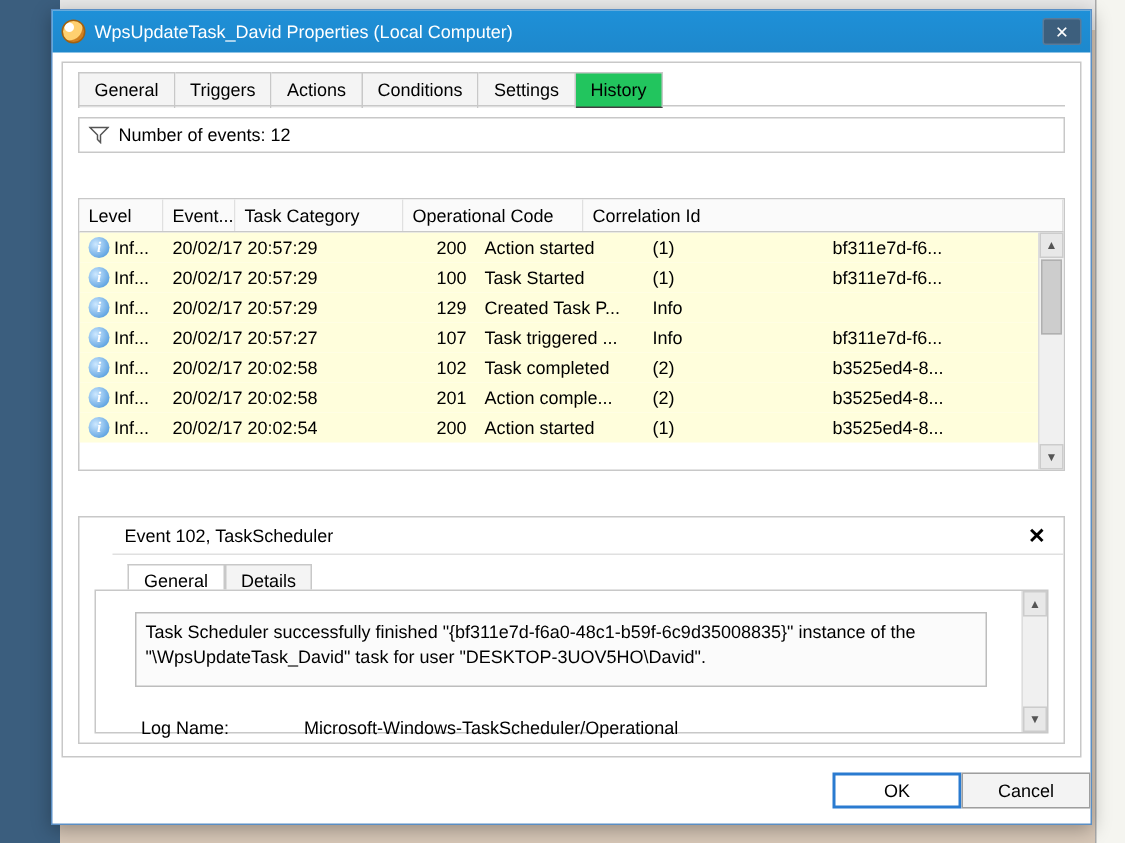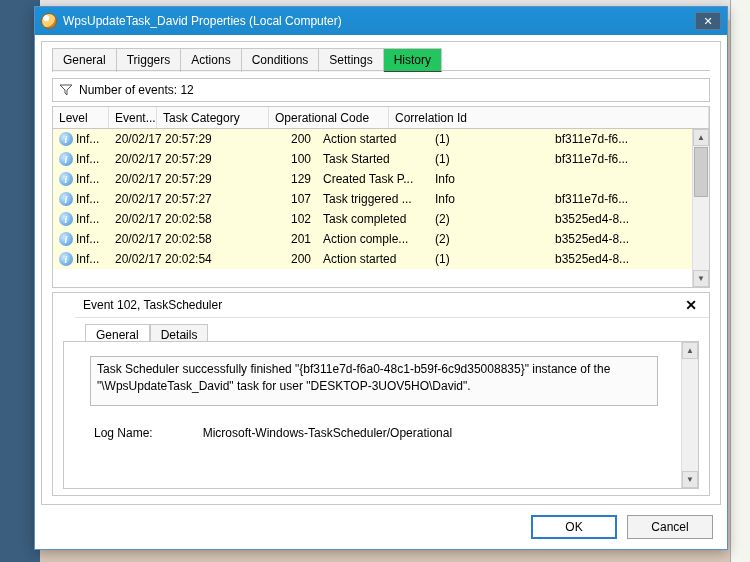--- a/index.html
+++ b/index.html
@@ -13,21 +13,21 @@
   .titlebar .icon { width: 16px; height: 16px; background: radial-gradient(circle at 30% 30%, #fff 0 20%, #ffd070 25% 60%, #d08020 65% 100%); border-radius: 50%; margin-right: 6px; border: 1px solid #a06010; }
   .titlebar .title { flex: 1; }
   .close-btn { width: 26px; height: 18px; background: #3d5f7d; border: 1px solid #5a7a98; color: #fff; display: flex; align-items: center; justify-content: center; font-size: 11px; cursor: pointer; border-radius: 2px; }
   .client { position: absolute; left: 6px; top: 34px; right: 6px; bottom: 44px; background: #fff; border: 1px solid #c8c8c8; }
   .tabs { position: absolute; left: 10px; top: 6px; display: flex; font-size: 12px; }
   .tab { padding: 4px 10px; border: 1px solid #c8c8c8; border-bottom: none; background: #f4f4f4; margin-right: 0; cursor: pointer; }
   .tab { border-left: none; }
   .tab:first-child { border-left: 1px solid #c8c8c8; }
   .tab.active { background: #22c55e; border-bottom: 1px solid #404040; position: relative; z-index: 2; }
   .tabline { position: absolute; left: 10px; right: 10px; top: 28px; height: 1px; background: #c8c8c8; z-index: 1; }
-  .hist-panel { position: absolute; left: 10px; right: 10px; top: 36px; bottom: 8px; display: flex; flex-direction: column; }
+  .hist-panel { position: absolute; left: 10px; right: 10px; top: 36px; bottom: 8px; display: flex; flex-direction: column; gap: 26px; }
   .count-bar { border: 1px solid #c8c8c8; padding: 4px 6px; font-size: 12px; display: flex; align-items: center; gap: 6px; }
   .funnel { width: 14px; height: 12px; display: inline-block; }
   .grid { margin-top: 4px; border: 1px solid #c8c8c8; height: 182px; position: relative; background: #fff; }
   .grid-head { display: flex; border-bottom: 1px solid #c8c8c8; font-size: 12px; height: 22px; align-items: center; }
   .grid-head .col { padding: 0 6px; border-right: 1px solid #e0e0e0; height: 100%; display: flex; align-items: center; background: #fafafa; }
   .grid-body { position: absolute; top: 22px; left: 0; right: 17px; bottom: 0; overflow: hidden; }
   .grid-row { display: flex; font-size: 12px; height: 20px; align-items: center; background: #fffedc; }
   .grid-row .col { padding: 0 6px; white-space: nowrap; overflow: hidden; text-overflow: ellipsis; }
   .info-icon { width: 14px; height: 14px; border-radius: 50%; background: radial-gradient(circle at 35% 35%, #cde8ff, #3d8ed8); display: inline-flex; align-items: center; justify-content: center; color: #fff; font-size: 10px; font-weight: bold; margin-right: 3px; flex-shrink: 0; font-style: italic; font-family: Georgia, serif; }
   .scrollbar-v { position: absolute; right: 0; top: 22px; bottom: 0; width: 17px; background: #f0f0f0; border-left: 1px solid #ddd; display: flex; flex-direction: column; }
@@ -37,21 +37,21 @@
   .event-panel { margin-top: 4px; border: 1px solid #c8c8c8; flex: 1; position: relative; padding-left: 22px; }
   .event-head { display: flex; align-items: center; padding: 4px 8px; font-size: 12px; border-bottom: 1px solid #e0e0e0; }
   .event-close { font-weight: bold; font-size: 14px; padding: 0 4px; cursor: pointer; }
   .sub-tabs { display: flex; font-size: 12px; margin: 6px 0 0 10px; }
   .sub-tab { padding: 3px 10px; border: 1px solid #c8c8c8; border-bottom: none; background: #f4f4f4; cursor: pointer; }
   .sub-tab.active { background: #fff; }
   .sub-frame { position: absolute; left: 10px; right: 10px; top: 48px; bottom: 6px; border: 1px solid #c8c8c8; background: #fff; }
   .msg-box { position: absolute; left: 26px; top: 14px; right: 40px; height: 50px; border: 1px solid #bdbdbd; background: #fbfbfb; font-size: 12px; padding: 4px 6px; line-height: 1.4; }
   .log-row { position: absolute; left: 30px; top: 84px; font-size: 12px; display: flex; gap: 50px; }
   .sub-scroll { position: absolute; right: 0; top: 0; bottom: 0; width: 17px; background: #f0f0f0; border-left: 1px solid #ddd; display: flex; flex-direction: column; }
-  .dlg-buttons { position: absolute; right: 14px; bottom: 10px; display: flex; gap: 10px; }
+  .dlg-buttons { position: absolute; right: 0; bottom: 10px; display: flex; }
   .dlg-btn { min-width: 86px; height: 24px; border: 1px solid #9e9e9e; background: #f3f3f3; font-size: 12px; cursor: pointer; }
   .dlg-btn.primary { border: 2px solid #2a7bd0; background: #fff; }
   .c-level { width: 56px; display:flex; align-items:center; }
   .c-date { width: 160px; }
   .c-evt { width: 48px; text-align: right; }
   .c-task { width: 112px; }
   .c-op { width: 120px; }
   .c-corr { width: 100px; }
 </style>
 </head>

